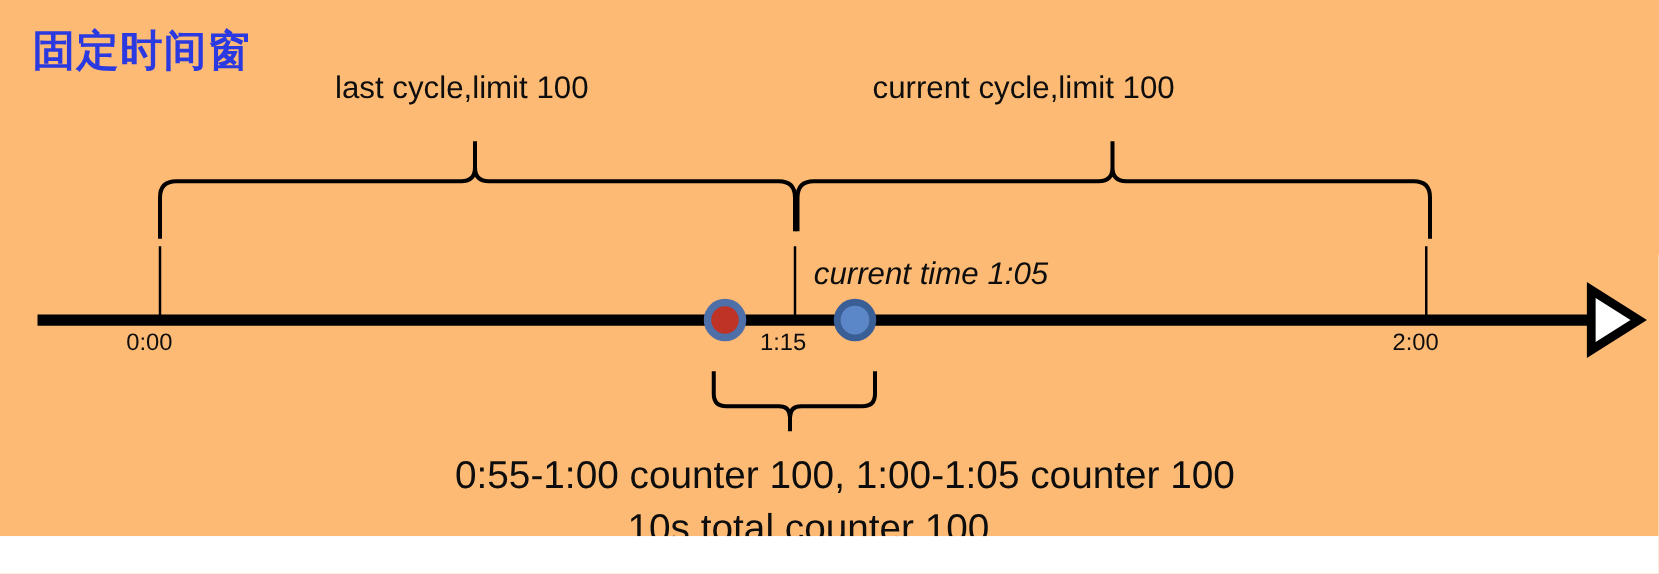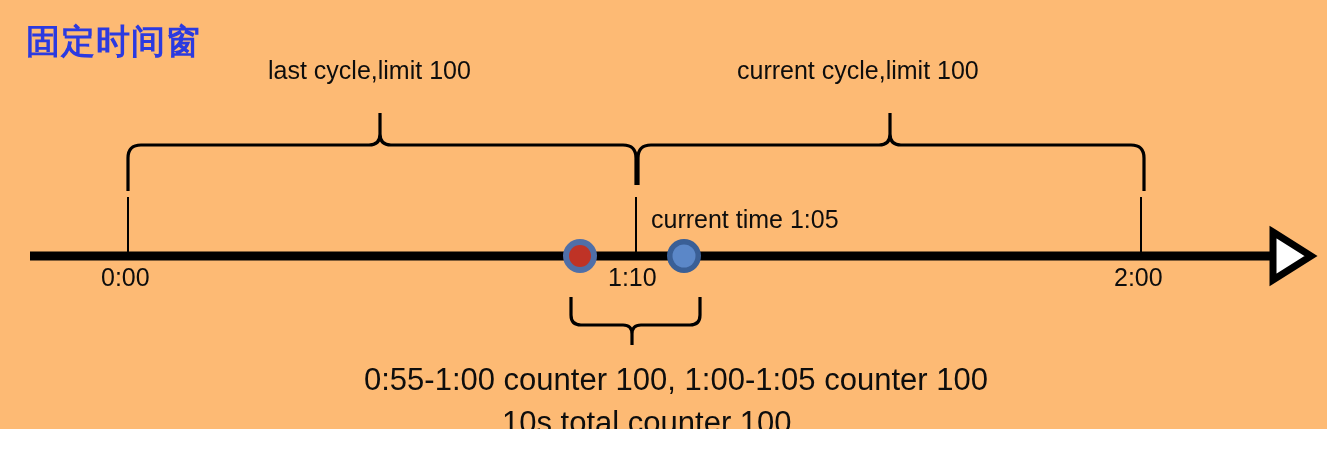--- a/index.html
+++ b/index.html
@@ -33,21 +33,21 @@
   }
   .svglayer {
     position: absolute;
     left: 0;
     top: 0;
     width: 1327px;
     height: 459px;
   }
   .top-label { font-size: 25px; }
   .mid-label { font-size: 25px; }
-  .tick-label { font-size: 25px; }
+  .tick-label { font-size: 19px; }
   .bottom-label { font-size: 31px; }
 </style>
 </head>
 <body>
 
 <div id="canvas">
 
   <div id="title" style="color: rgb(43, 58, 224);">固定时间窗</div>
 
   <svg class="svglayer" viewBox="0 0 1327 459">
@@ -101,28 +101,28 @@
       <circle cx="580" cy="256" r="11" fill="#bf3326"></circle>
     </g>
     <g>
       <circle cx="684" cy="256" r="17" fill="#3a5f96"></circle>
       <circle cx="684" cy="256" r="11.5" fill="#5b87c8"></circle>
     </g>
   </svg>
 
   <div class="lbl top-label" style="left:268px; top:58px;">last cycle,limit 100</div>
 
-  <div class="lbl top-label" style="left:737px; top:58px;">current cycle,limit 100</div>
+  <div class="lbl top-label" style="left:698px; top:58px;">current cycle,limit 100</div>
 
 
-  <div class="lbl mid-label" style="left:651px; top:207px;">current time 1:05</div>
+  <div class="lbl mid-label" style="left:651px; top:207px;font-style:italic;">current time 1:05</div>
 
   <div class="lbl tick-label" style="left:101px; top:265px;">0:00</div>
 
-  <div class="lbl tick-label" style="left:608px; top:265px;">1:10</div>
+  <div class="lbl tick-label" style="left:608px; top:265px;">1:15</div>
 
   <div class="lbl tick-label" style="left:1114px; top:265px;">2:00</div>
 
   <div class="lbl bottom-label" style="left:364px; top:364px;">0:55-1:00 counter 100, 1:00-1:05 counter 100</div>
 
   <div class="lbl bottom-label" style="left:502px; top:407px;">10s total counter 100</div>
 
 </div>
 
 </body></html>

